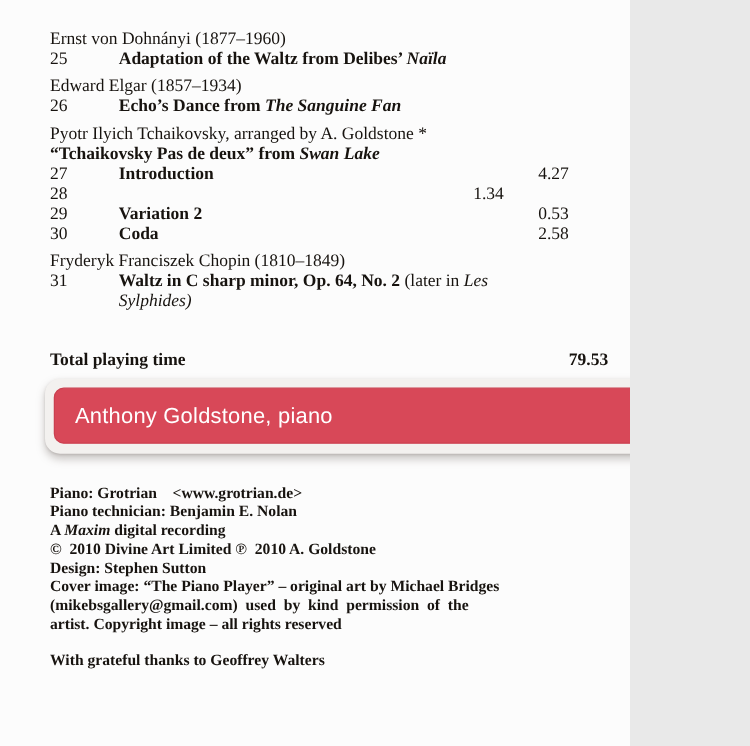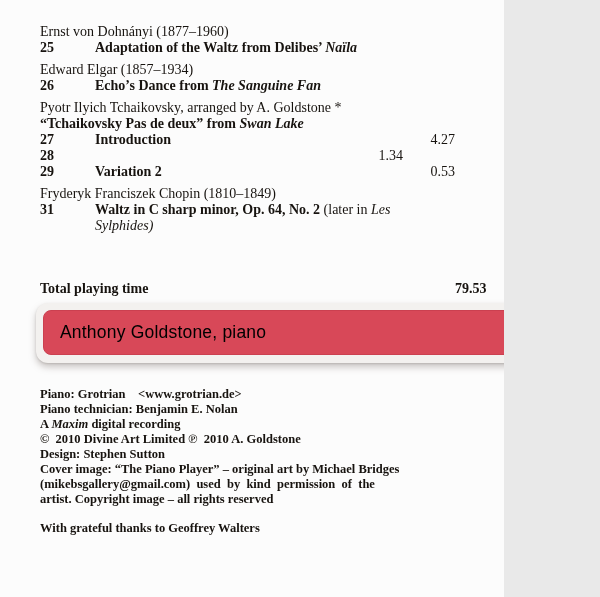--- a/index.html
+++ b/index.html
@@ -18,21 +18,21 @@
   }
   .trow{
     display:grid;
     grid-template-columns:55px 1fr 52px 75px;
     font-size:14px;line-height:16px;
   }
   .kind-composer{margin-top:6px;}
   .trow:first-child{margin-top:0;}
   .c-full{grid-column:1 / -1;}
   .c-suite{grid-column:1 / 4;}
-  .c-num{font-weight:700;}
+  .c-num{font-weight:400;}
   .c-title{font-weight:700;}
   .c-subdur{text-align:right;font-weight:400;}
   .c-dur{text-align:right;font-weight:700;}
   .s-b{font-weight:700;font-style:normal;}
   .s-bi{font-weight:700;font-style:italic;}
   .s-i{font-weight:400;font-style:italic;}
   .s-r{font-weight:400;font-style:normal;}
   .total-row{
     display:grid;grid-template-columns:1fr 75px;
     margin-top:30px;font-size:14px;line-height:16px;font-weight:700;
@@ -51,21 +51,21 @@
   }
   .banner-red{
     position:absolute;left:7px;top:7px;right:7px;bottom:8px;
     border-radius:8px;
     background:#d84858;
     border:1px solid #cb4050;
     display:flex;align-items:center;
     padding-left:16px;box-sizing:border-box;
     font-family:"Liberation Sans", sans-serif;
     font-size:17.5px;letter-spacing:0.2px;
-    color:#000000;
+    color:#ffffff;
   }
   
   .credits{
     position:absolute;left:40px;top:387px;width:545px;
     font-size:12.5px;line-height:15px;font-weight:700;
   }
   .credit-line{white-space:nowrap;}
   .credit-line.spread{word-spacing:0.25em;}
   .thanks-line{margin-top:14px;white-space:nowrap;}
 </style>
@@ -111,20 +111,26 @@
         <span class="c-num">28</span>
         <span class="c-subdur">1.34</span>
         <span class="c-dur"></span>
       </div>
       <div class="trow kind-subtrack">
         <span class="c-num">29</span>
         <span class="c-title"><span class="s-b">Variation 2</span></span>
         <span class="c-subdur">0.53</span>
         <span class="c-dur"></span>
       </div>
+      <div class="trow kind-subtrack">
+        <span class="c-num">30</span>
+        <span class="c-title"><span class="s-b">Coda</span></span>
+        <span class="c-subdur">2.58</span>
+        <span class="c-dur"></span>
+      </div>
       <div class="trow kind-composer">
         <span class="c-full s-r"><span class="s-r">Fryderyk Franciszek Chopin (1810–1849)</span></span>
       </div>
       <div class="trow kind-track">
         <span class="c-num">31</span>
         <span class="c-title"><span class="s-b">Waltz in C sharp minor, Op. 64, No. 2 </span><span class="s-r">(later in </span><span class="s-i">Les Sylphides)</span></span>
         <span class="c-subdur"></span>
         <span class="c-dur">3.51</span>
       </div>
     </div>

